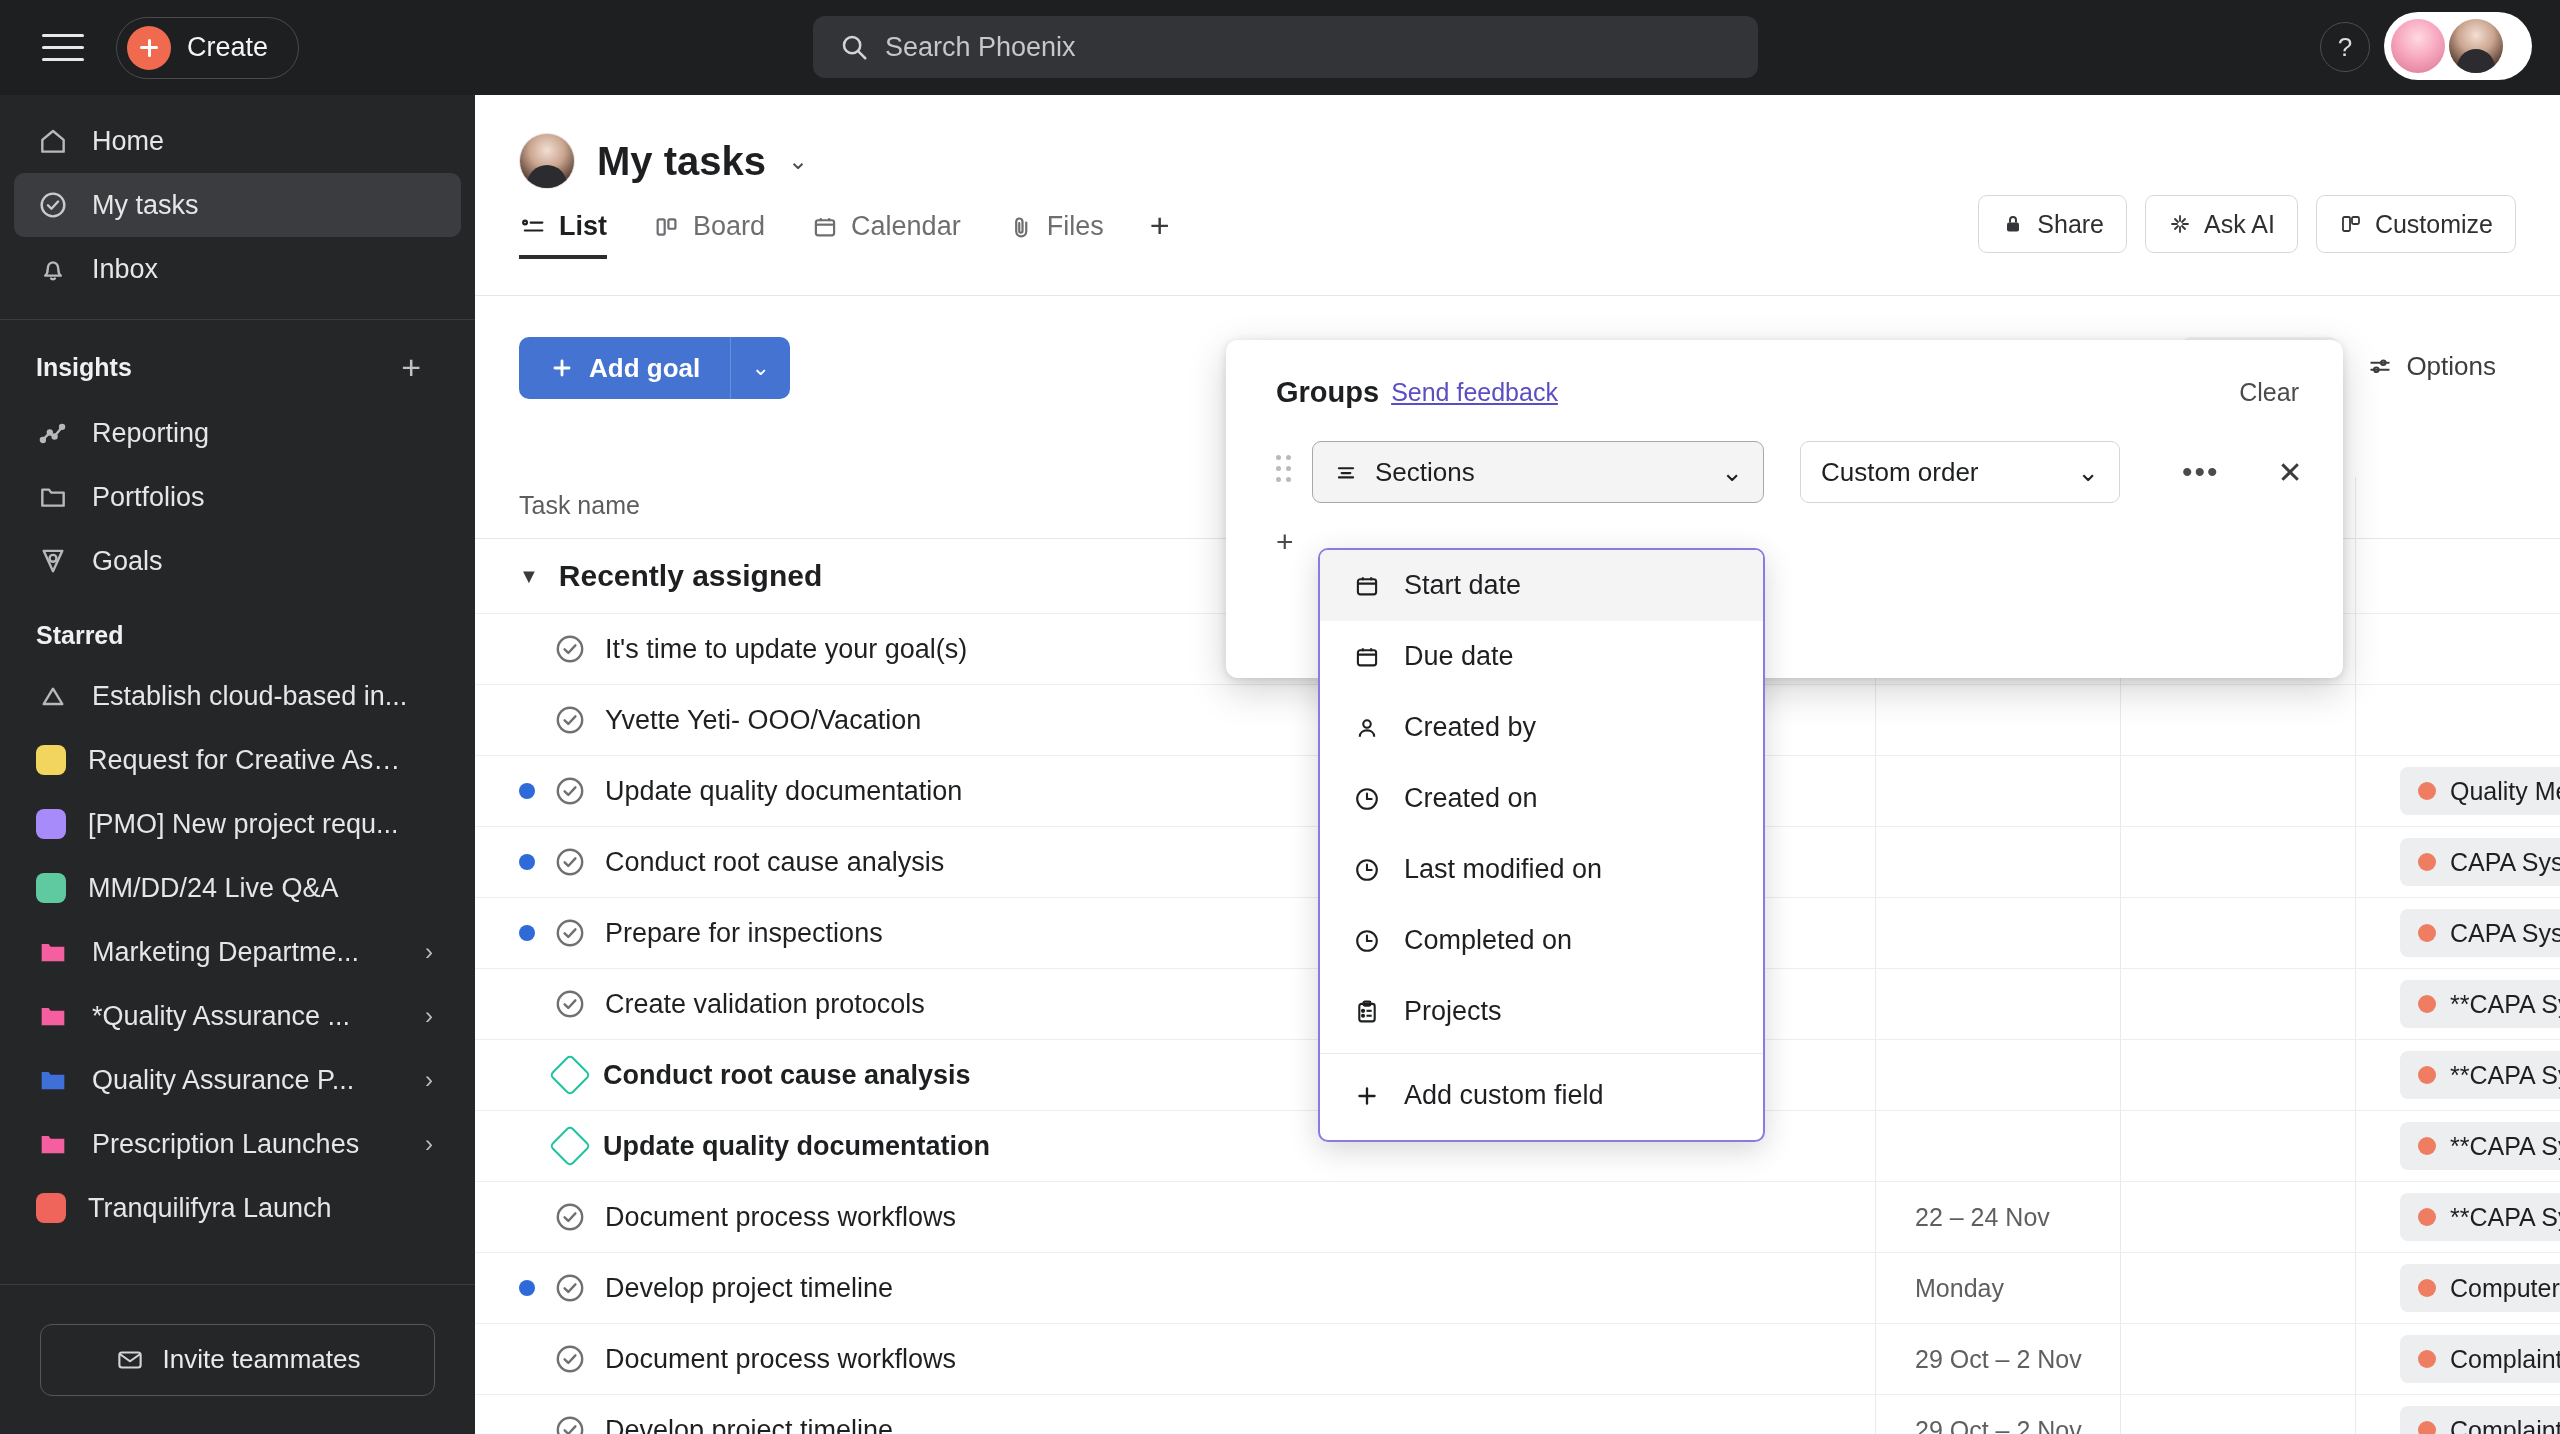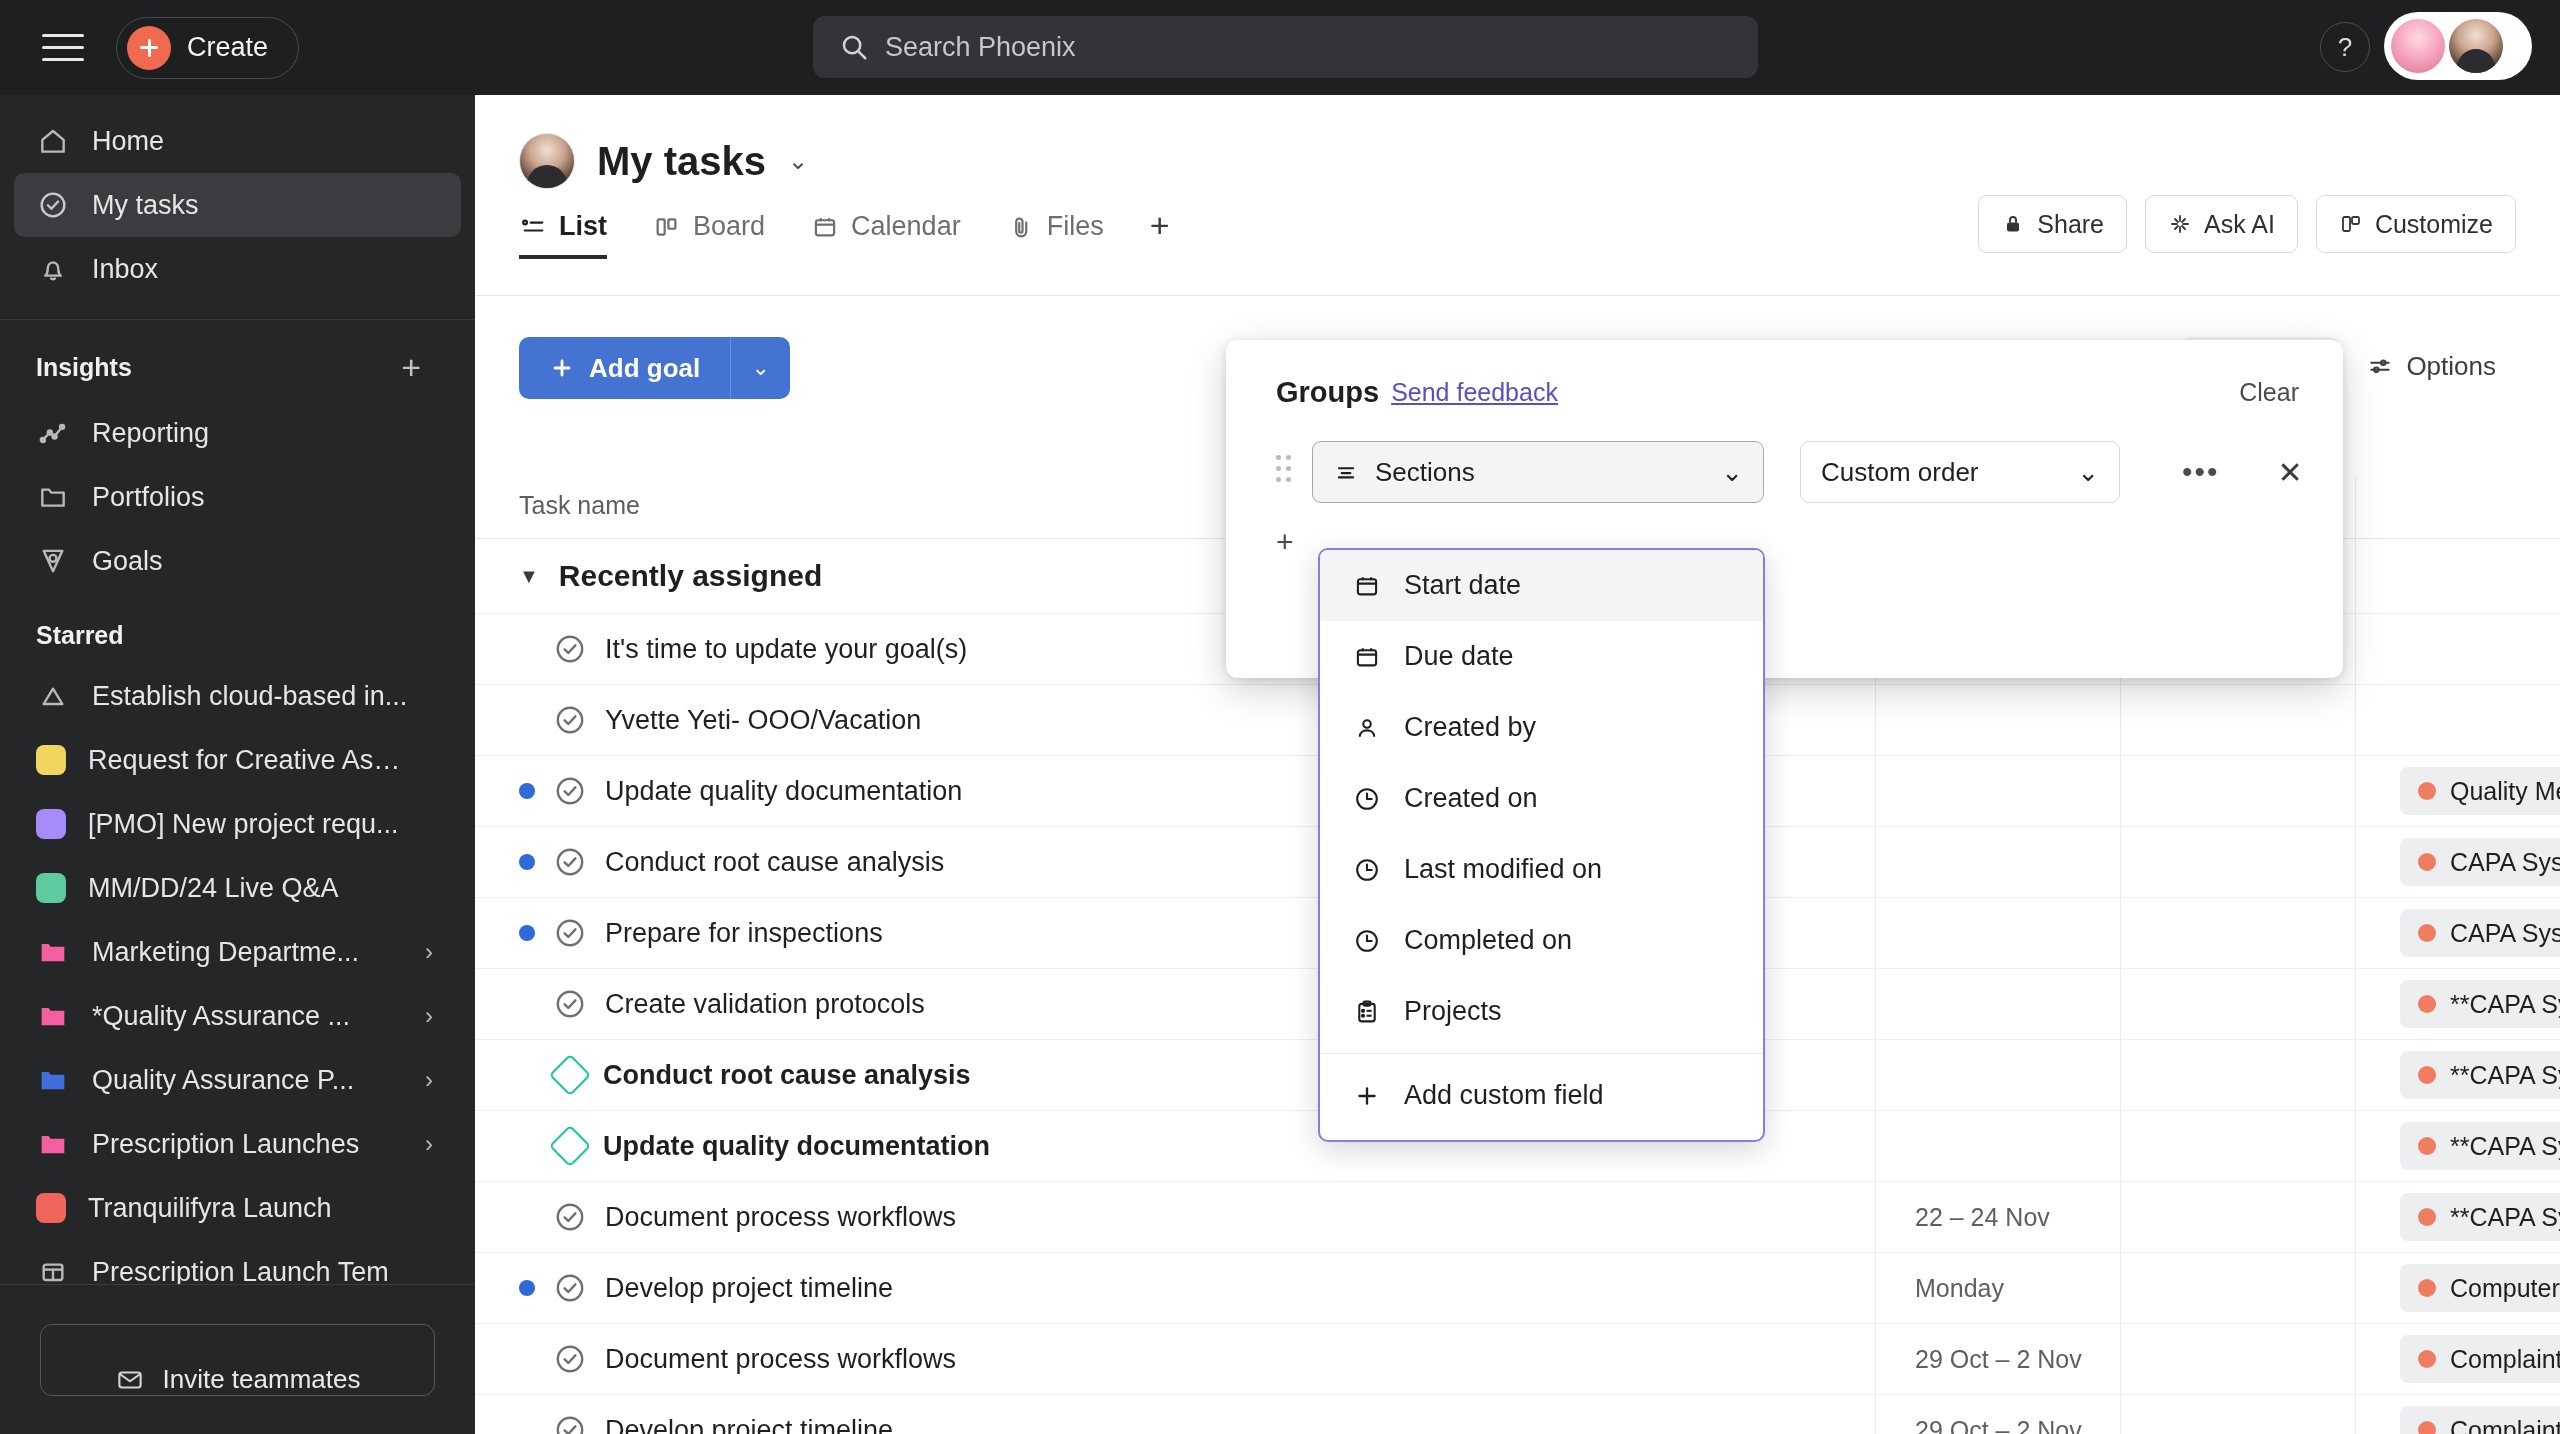--- a/index.html
+++ b/index.html
@@ -113,21 +113,21 @@
   .row-arrow { margin-left: auto; color: #b9babb; font-size: 24px; padding-right: 6px; }
   .proj-label { white-space: nowrap; overflow: hidden; text-overflow: ellipsis; max-width: 320px; }
 
   .invite-wrap {
     position: absolute; bottom: 0; left: 0; width: 475px; height: 150px;
     background: #252628; border-top: 1px solid #3a3b3e;
     display: flex; align-items: center; justify-content: center;
   }
   .invite-btn {
     width: 395px; height: 72px; border: 1px solid #56575a; border-radius: 12px;
-    display: flex; align-items: flex-end; justify-content: center; gap: 18px;
+    display: flex; align-items: center; justify-content: center; gap: 18px;
     color: #eaeaeb; font-size: 26px; cursor: pointer; background: transparent;
   }
 
   
   #main {
     position: absolute; left: 475px; top: 95px;
     width: 2085px; height: 1339px; background: #fff;
   }
   .page-head { padding: 38px 0 0 44px; display: flex; align-items: center; gap: 22px; }
   .head-ava {
@@ -430,30 +430,20 @@
     </span>
     <span class="proj-label">Prescription Launches</span>
     <span class="row-arrow">›</span>
   </div>
 
   <div class="nav-item">
     <span class="sq" style="background:#f0655b"></span>
     <span class="proj-label">Tranquilifyra Launch</span>
   </div>
 
-  <div class="nav-item">
-    <span class="nav-ico">
-      <svg viewBox="0 0 24 24" fill="none" stroke="#b8b9ba" stroke-width="1.8">
-        <rect x="5" y="6.5" width="14" height="11.5" rx="1.6"></rect>
-          <line x1="5" y1="10.2" x2="19" y2="10.2"></line>
-          <line x1="12" y1="10.2" x2="12" y2="18"></line>
-      </svg>
-    </span>
-    <span class="proj-label">Prescription Launch Tem</span>
-  </div>
 
   <div class="invite-wrap">
     <div class="invite-btn">
       <span>
         <svg viewBox="0 0 24 24" width="30" height="30" fill="none" stroke="#d3d4d5" stroke-width="1.7">
           <rect x="3.5" y="6" width="17" height="12" rx="2"></rect>
             <path d="M3.8 7.2 12 13l8.2-5.8"></path>
         </svg>
       </span>
       <span>Invite teammates</span>

